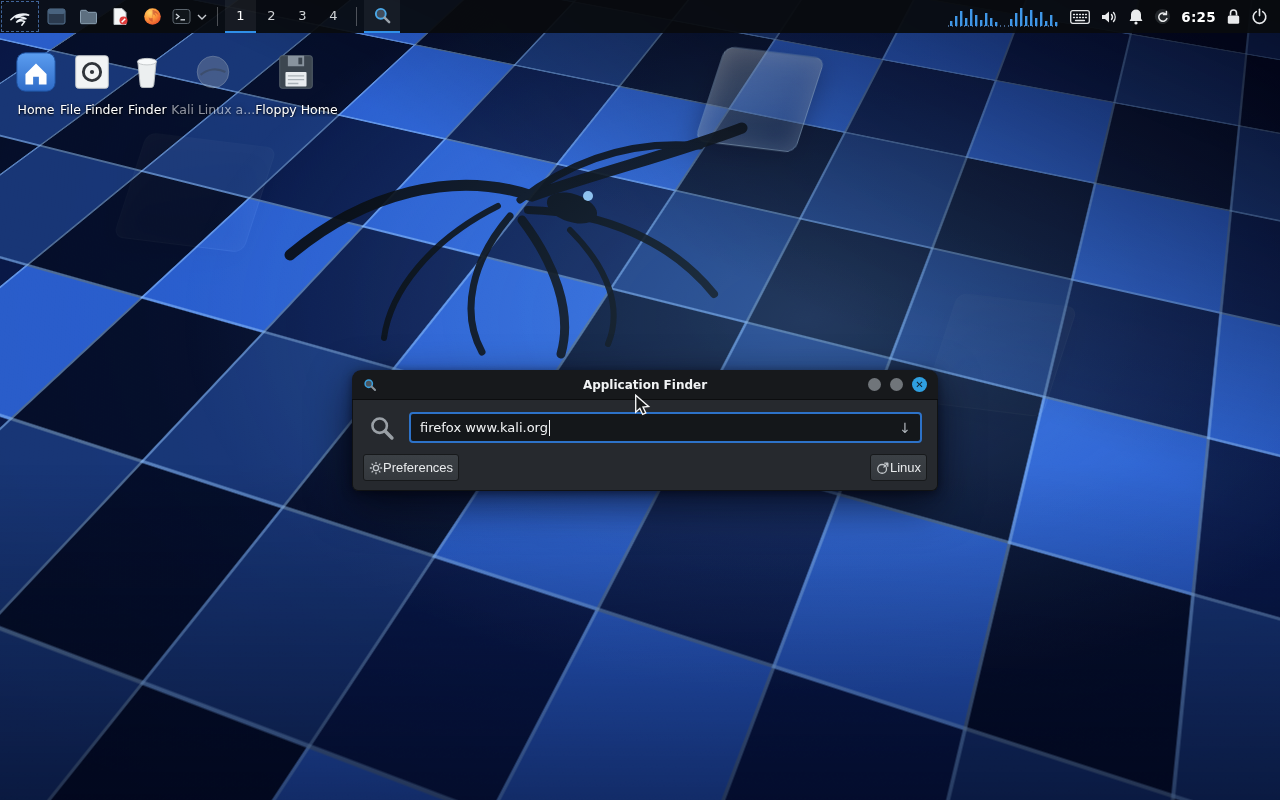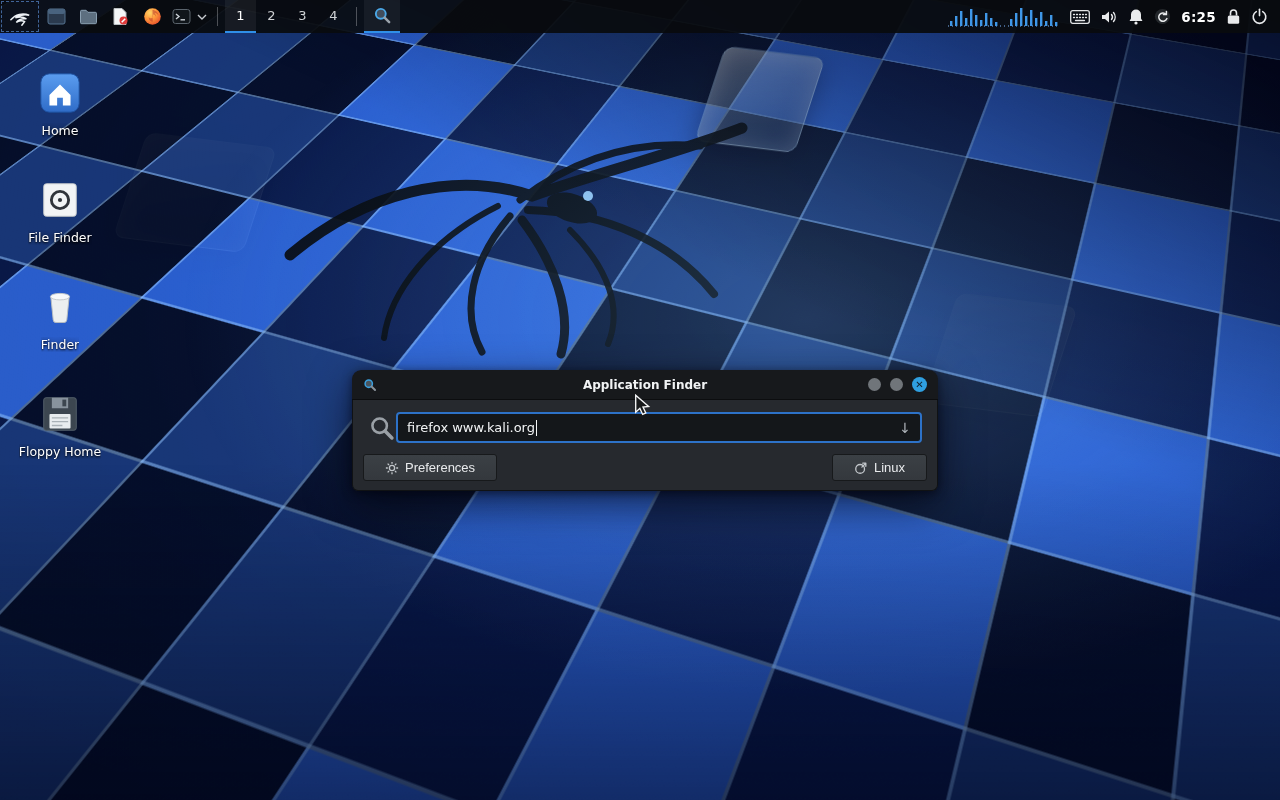--- a/index.html
+++ b/index.html
@@ -51,21 +51,21 @@
   .kali-btn { min-width: 38px; border: 1px dashed rgba(110,170,255,.55); margin: 1px; }
   .p-sep { width: 1px; background: rgba(255,255,255,.28); margin: 7px 7px; }
   .ws-btn { min-width: 31px; font-size: 13px; color: #cfd2d5; border-bottom: 2px solid transparent; }
   .ws-btn.active { color: #ffffff; background: rgba(255,255,255,.06); border-bottom-color: #2f8fe8; }
   .task-btn { min-width: 36px; border-bottom: 2px solid #2f8fe8; background: rgba(255,255,255,.05); }
   .tray { margin-left: auto; display: flex; align-items: center; gap: 10px; padding-right: 12px; }
   .tray .p-icon { display: flex; align-items: center; cursor: pointer; }
   .clock { font-size: 13.5px; font-weight: 600; color: #ffffff; letter-spacing: .3px; cursor: pointer; }
 
   
-  .desk-icons { position: absolute; left: 12px; top: 69px; width: 96px; display: flex; flex-direction: column; z-index: 10; }
+  .desk-icons { position: absolute; left: 12px; top: 48px; width: 96px; display: flex; z-index: 10; }
   .desk-item { height: 107px; display: flex; flex-direction: column; align-items: center; cursor: pointer; }
   .desk-item .ico { width: 48px; height: 48px; display: flex; align-items: center; justify-content: center; }
   .desk-item .lbl {
     margin-top: 6px; font-size: 12.5px; color: #ffffff; text-align: center; max-width: 94px;
     white-space: nowrap; overflow: hidden; text-overflow: ellipsis;
     text-shadow: 0 1px 2px rgba(0,0,0,.95), 0 0 6px rgba(0,0,0,.7);
   }
   .dim { opacity: .55; }
 
   
@@ -80,31 +80,31 @@
   .tb-icon { margin-left: 11px; display: flex; }
   .tb-title { position: absolute; left: 0; right: 0; text-align: center; font-size: 12px; font-weight: bold; color: #f1f3f4; pointer-events: none; }
   .tb-controls { margin-left: auto; display: flex; align-items: center; gap: 9px; margin-right: 11px; }
   .tb-circle { width: 13px; height: 13px; border-radius: 50%; background: #70757a; cursor: pointer; }
   .tb-close {
     width: 15px; height: 15px; border-radius: 50%; background: #2f9fe0; cursor: pointer;
     display: flex; align-items: center; justify-content: center; color: #10202e;
     font-size: 10px; font-weight: bold; line-height: 1;
   }
   .dlg-body { background: #26292e; border-radius: 0 0 6px 6px; padding: 10px 10px 9px; border: 1px solid #101214; border-top: none; }
-  .search-row { display: flex; align-items: center; margin: 2px 5px 11px; }
+  .search-row { display: flex; align-items: center; gap: 13px; margin: 2px 5px 11px; }
   .search-field {
     flex: 1; height: 31px; background: #14171a; border: 2px solid #2d72c8; border-radius: 4px;
     display: flex; align-items: center; padding: 0 9px; cursor: text;
   }
   .search-text { font-size: 13px; color: #f2f4f5; }
   .caret { display: inline-block; width: 1px; height: 16px; background: #f2f4f5; margin-left: 1px; vertical-align: middle; }
   .combo-arrow { margin-left: auto; color: #b0b6bb; font-size: 14px; padding-left: 8px; cursor: pointer; }
   .btn-row { display: flex; justify-content: space-between; align-items: center; }
   .gtk-btn {
-    height: 27px; display: inline-flex; align-items: center; gap: 6px; padding: 0 21px;
+    height: 27px; display: inline-flex; align-items: center; padding: 0 5px;
     background: linear-gradient(#3b4045, #34383d); border: 1px solid #17191b; border-radius: 3px;
     color: #e8eaec; font-size: 13px; cursor: pointer;
   }
 
   
   .cursor { position: absolute; left: 634px; top: 394px; z-index: 100; pointer-events: none; }
 </style>
 </head>
 <body>
 
@@ -288,20 +288,29 @@
     </div>
     <div class="desk-item">
       <span class="ico">
         <svg width="46" height="46" viewBox="0 0 48 48">
           <path d="M14.5 14h19l-2.4 23.5a3 3 0 0 1-3 2.7h-8.2a3 3 0 0 1-3-2.7z" fill="#eceff0" stroke="#b9bec1"></path>
           <ellipse cx="24" cy="13.2" rx="10" ry="3.4" fill="#f7f9fa" stroke="#c3c8ca"></ellipse>
         </svg>
       </span>
       <span class="lbl">Finder</span>
     </div>
+    <div class="desk-item dim">
+      <span class="ico">
+        <svg width="46" height="46" viewBox="0 0 48 48">
+          <circle cx="24" cy="24" r="16.5" fill="#aab2b8" fill-opacity=".55" stroke="#c9cfd3" stroke-opacity=".6"></circle>
+          <path d="M11 27c7.5-6.5 17.5-7.5 26-3" stroke="#5c6369" stroke-width="2.2" fill="none"></path>
+        </svg>
+      </span>
+      <span class="lbl">Kali Linux a...</span>
+    </div>
     <div class="desk-item">
       <span class="ico">
         <svg width="46" height="46" viewBox="0 0 48 48">
           <rect x="7" y="7" width="34" height="34" rx="2.5" fill="#3c4650" stroke="#55606b"></rect>
           <rect x="15.5" y="7" width="17" height="11" fill="#88939e"></rect>
           <rect x="26.5" y="9" width="4" height="7" fill="#3c4650"></rect>
           <rect x="13" y="24" width="22" height="15" rx="1" fill="#e8ecef"></rect>
           <path d="M15.5 28h17M15.5 32h17M15.5 36h11" stroke="#a9b1b7" stroke-width="1.4"></path>
         </svg>
       </span>

